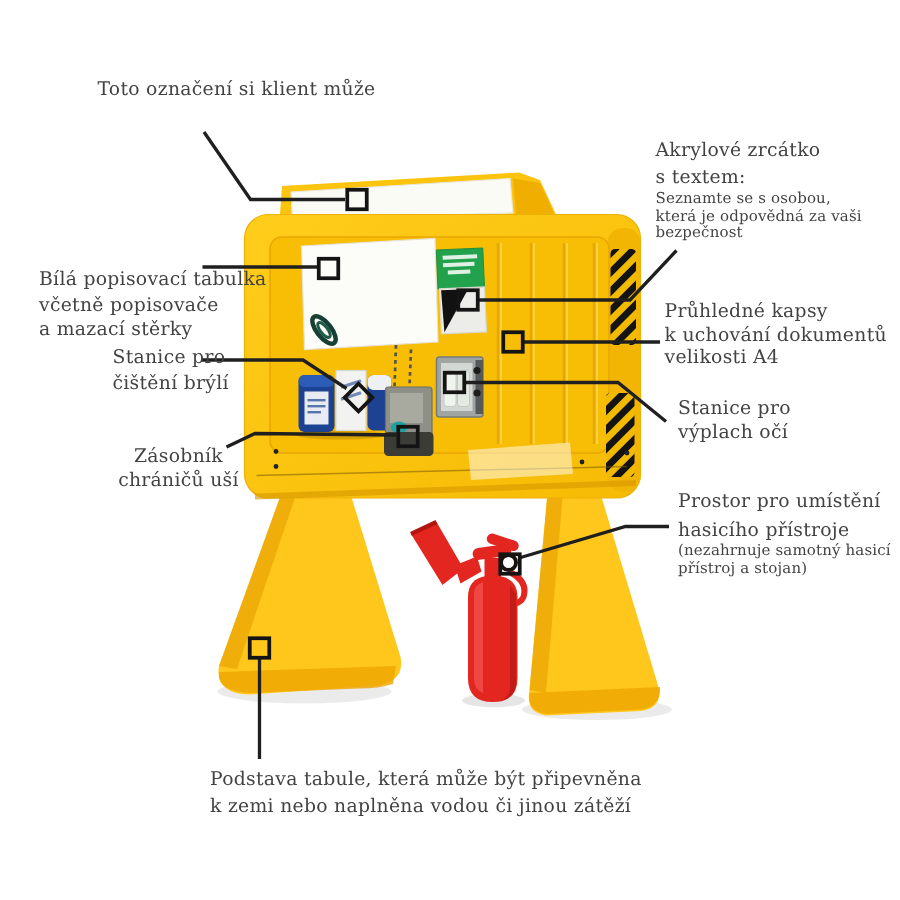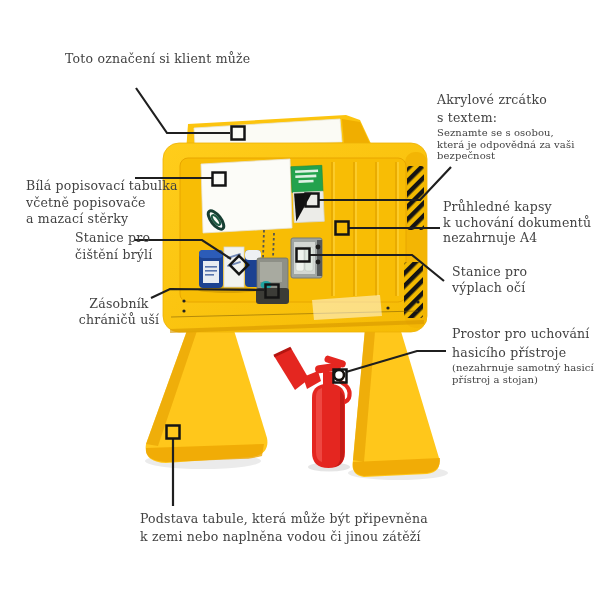--- a/index.html
+++ b/index.html
@@ -206,30 +206,30 @@
   <div>Akrylové zrcátko</div>
   <div>s textem:</div>
   <div class="sm">Seznamte se s osobou,</div>
   <div class="sm">která je odpovědná za vaši</div>
   <div class="sm">bezpečnost</div>
 </div>
 
 <div class="lbl" style="left:443px;top:199px;line-height:15.5px;">
   <div>Průhledné kapsy</div>
   <div>k uchování dokumentů</div>
-  <div>nezahrnuje A4</div>
+  <div>velikosti A4</div>
 </div>
 
 <div class="lbl" style="left:452px;top:264px;line-height:15.5px;">
   <div>Stanice pro</div>
   <div>výplach očí</div>
 </div>
 
 <div class="lbl" style="left:452px;top:324px;line-height:19px;">
-  <div>Prostor pro uchování</div>
+  <div>Prostor pro umístění</div>
   <div>hasicího přístroje</div>
   <div class="sm">(nezahrnuje samotný hasicí</div>
   <div class="sm">přístroj a stojan)</div>
 </div>
 
 <div class="lbl" style="left:140px;top:510px;line-height:18px;">
   <div>Podstava tabule, která může být připevněna</div>
   <div>k zemi nebo naplněna vodou či jinou zátěží</div>
 </div>
 

